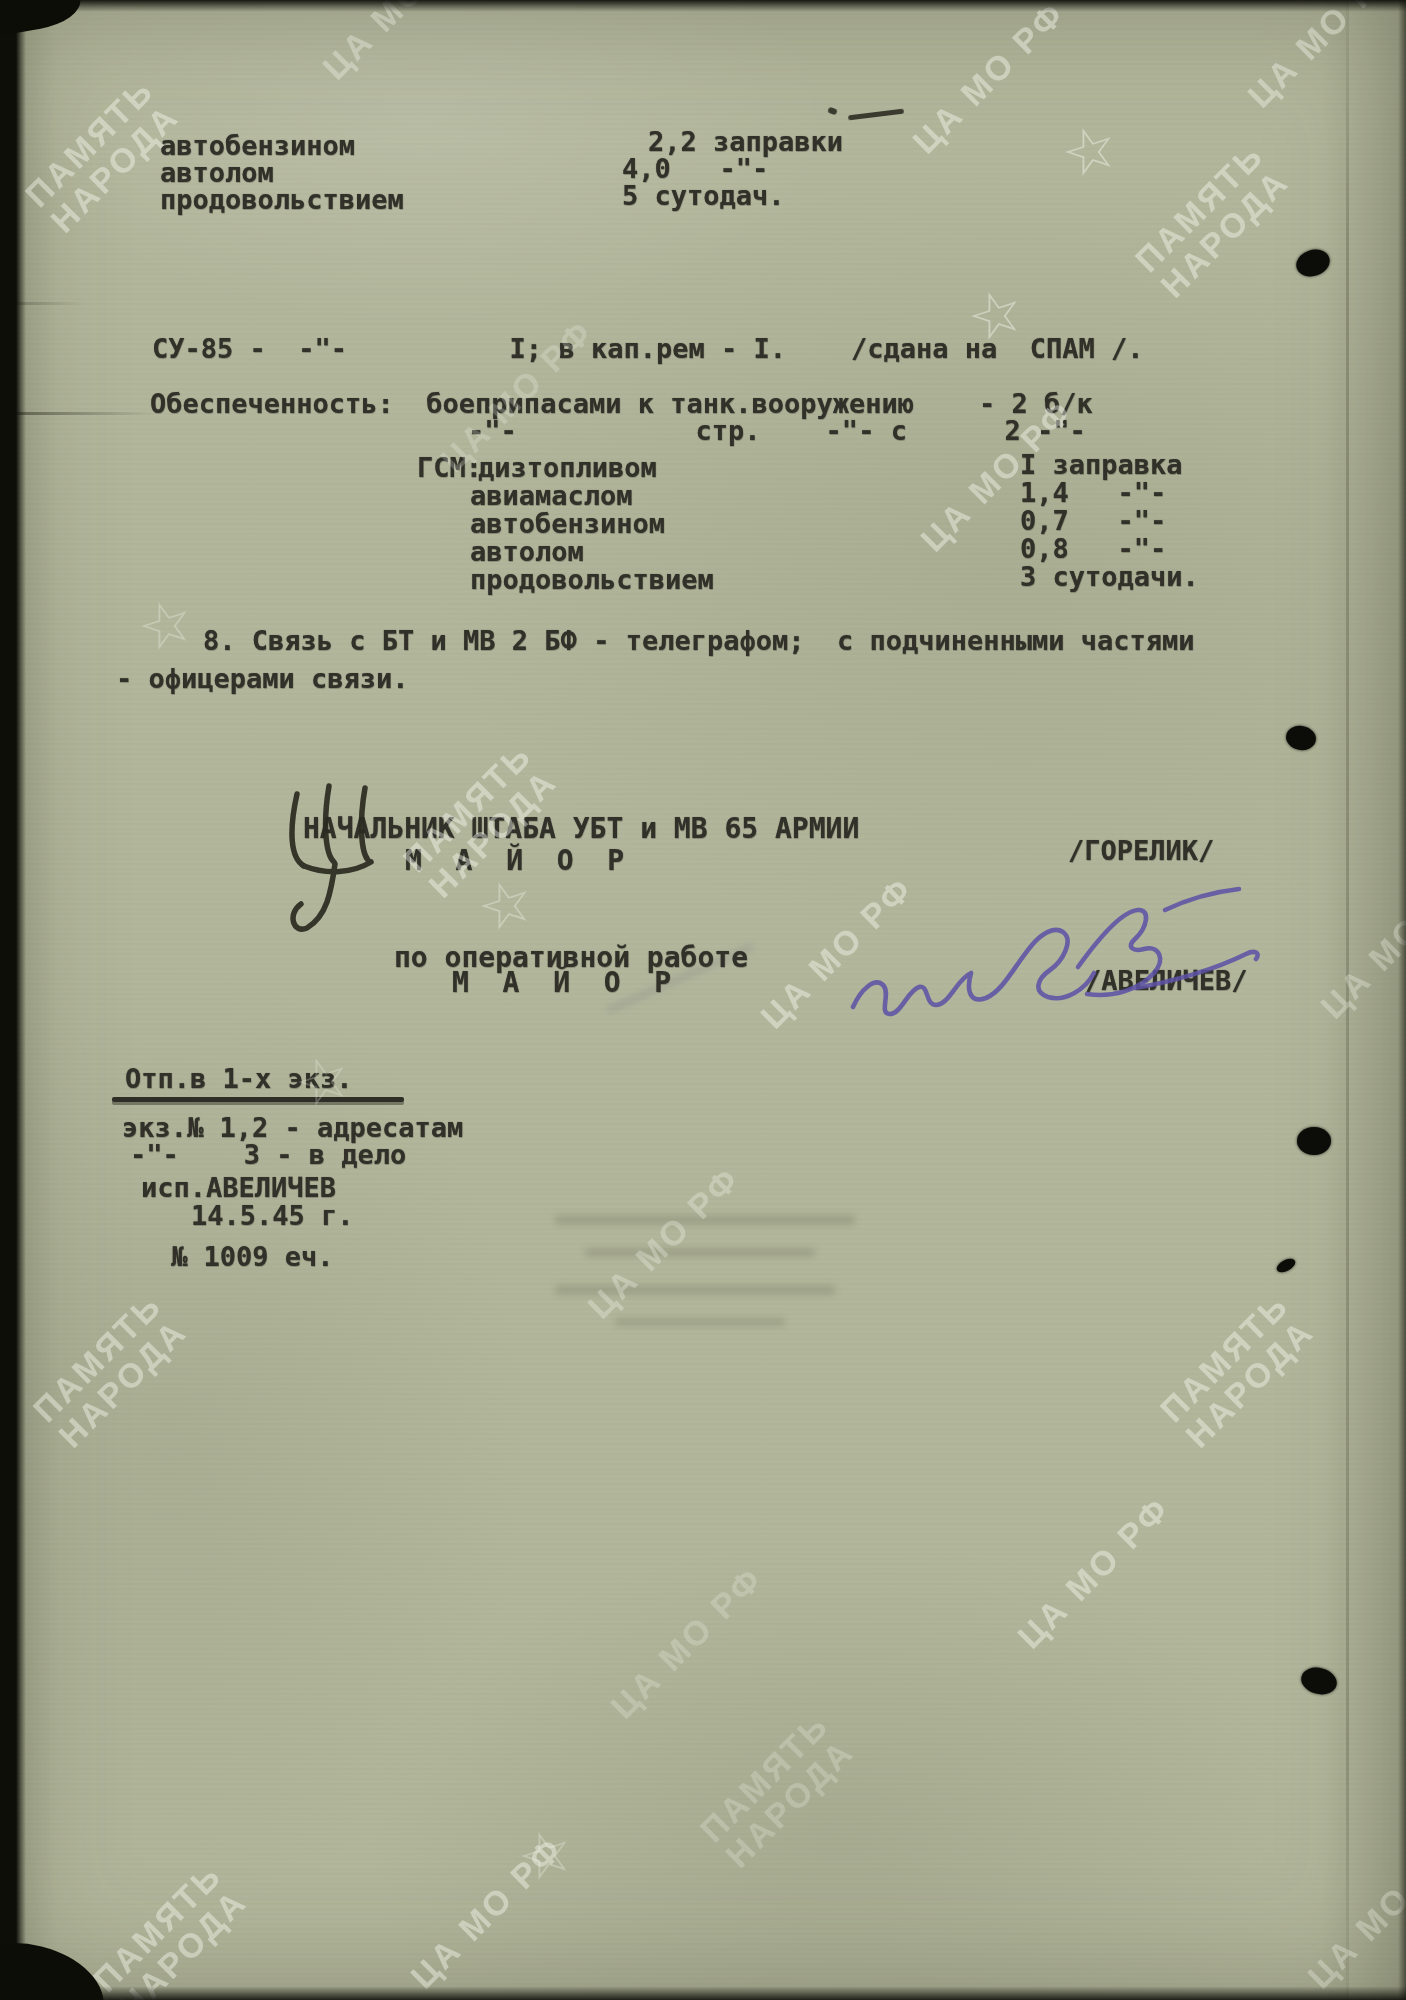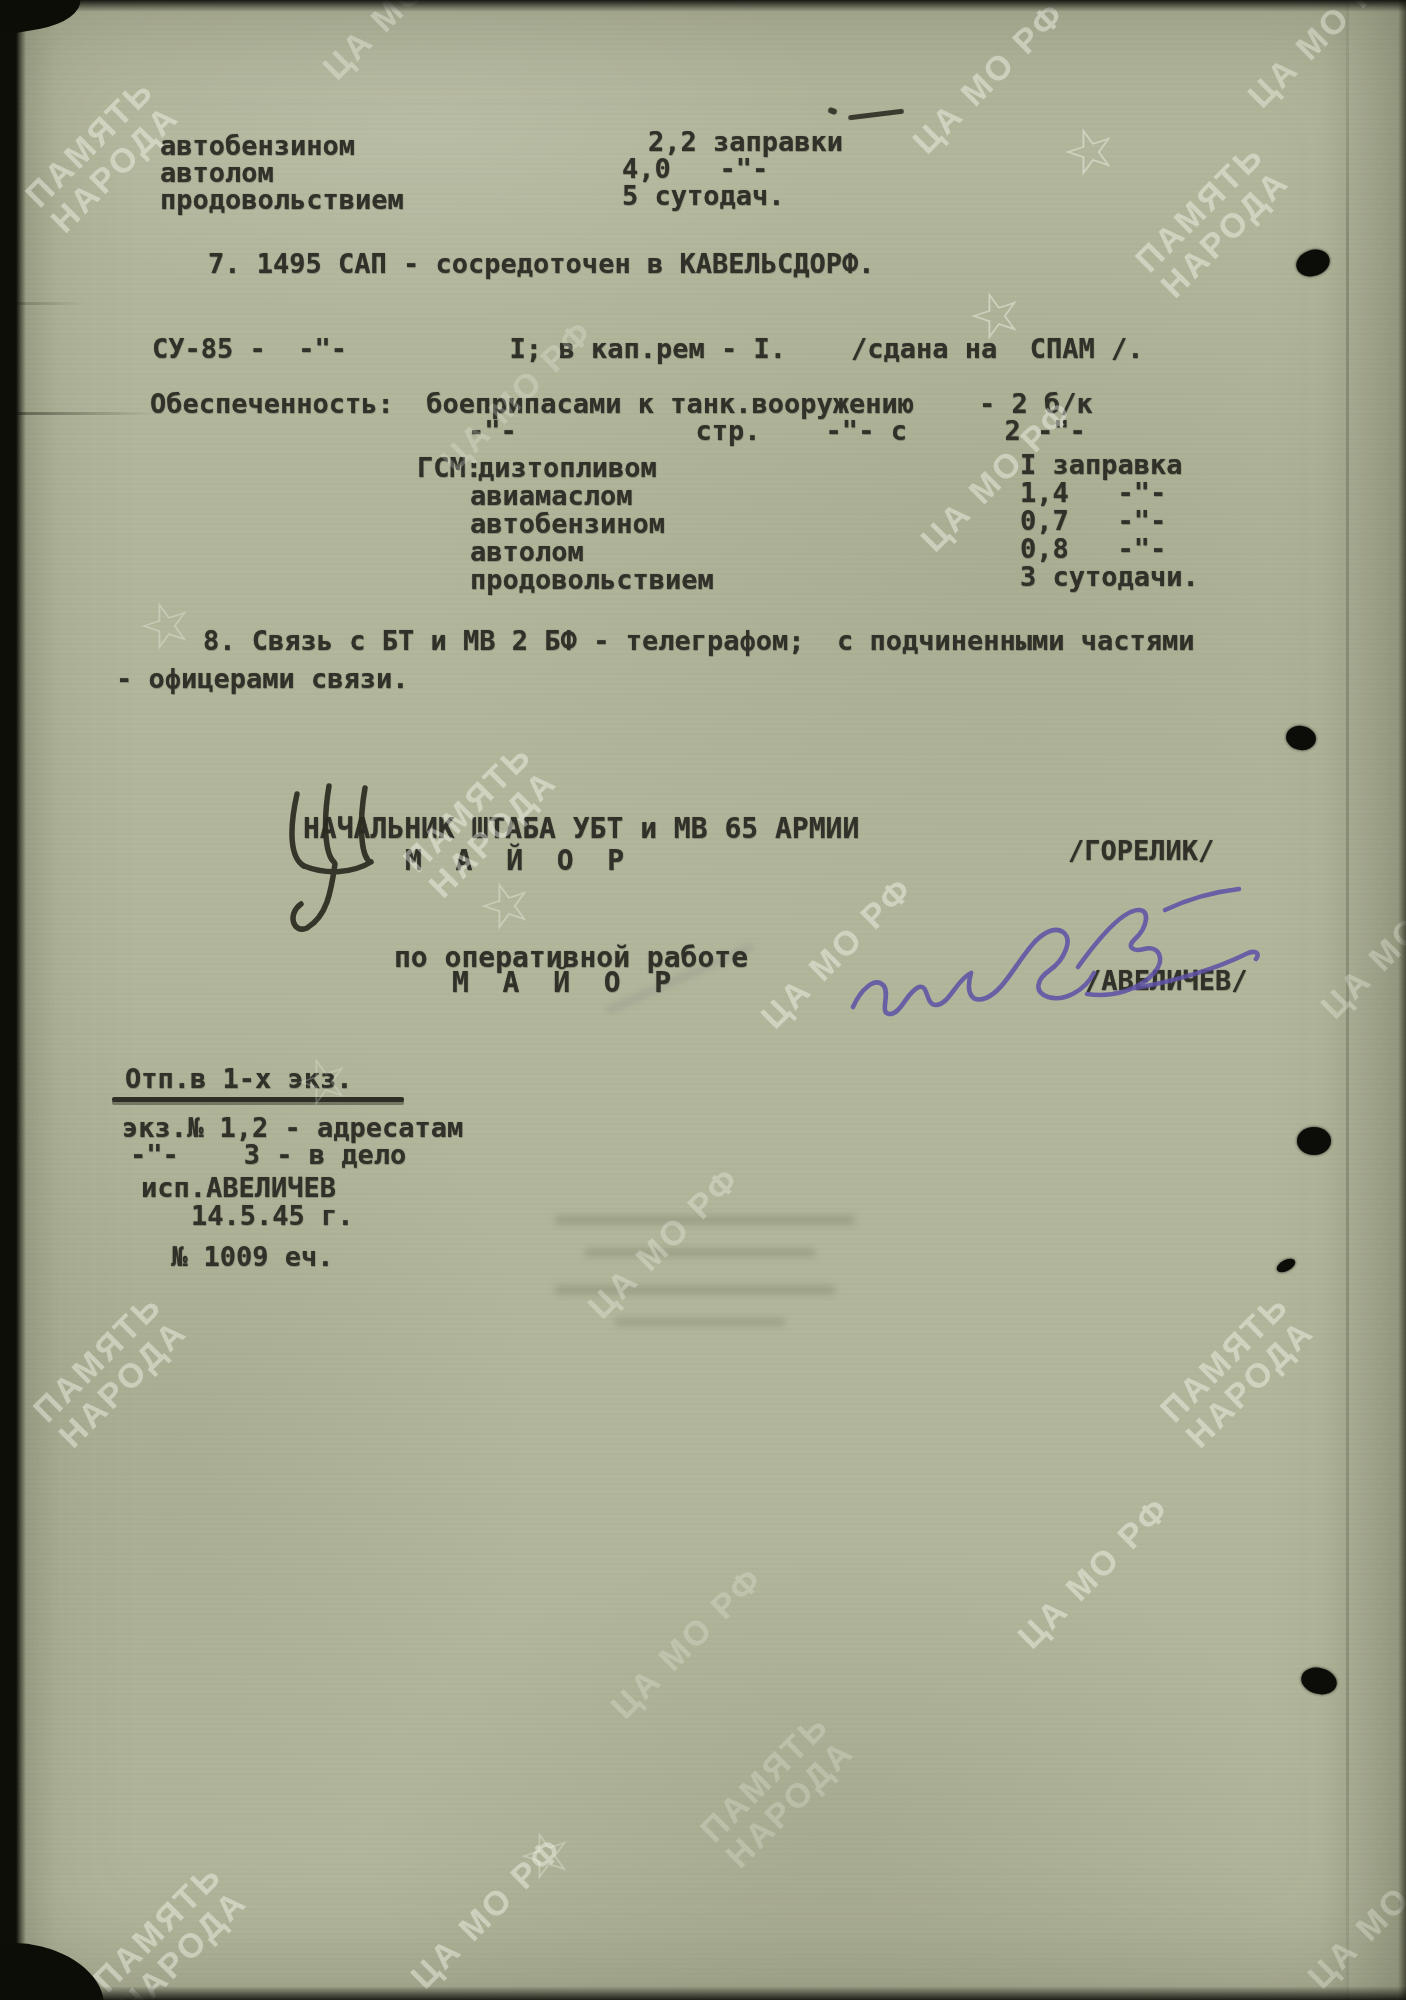--- a/index.html
+++ b/index.html
@@ -59,21 +59,20 @@
   <div class="inkmark" style="left:848px;top:112px;width:56px;height:5px;transform:rotate(-7deg);"></div>
   <div class="inkmark" style="left:828px;top:108px;width:9px;height:6px;transform:rotate(20deg);"></div>
 
   <div class="tl" style="left:160px;top:130px;">автобензином</div>
   <div class="tl" style="left:648px;top:126px;">2,2 заправки</div>
   <div class="tl" style="left:160px;top:157px;">автолом</div>
   <div class="tl" style="left:622px;top:153px;">4,0   -"-</div>
   <div class="tl" style="left:160px;top:184px;">продовольствием</div>
   <div class="tl" style="left:622px;top:180px;">5 сутодач.</div>
 
-  <div class="tl" style="left:208px;top:248px;">7. 1495 САП - сосредоточен в КАВЕЛЬСДОРФ.</div>
   <div class="tl" style="left:152px;top:333px;">СУ-85 -  -"-          I; в кап.рем - I.    /сдана на  СПАМ /.</div>
 
   <div class="tl" style="left:150px;top:388px;">Обеспеченность:  боеприпасами к танк.вооружению    - 2 б/к</div>
   <div class="tl" style="left:468px;top:415px;">-"-           стр.    -"- с      2 -"-</div>
 
   <div class="tl" style="left:405px;top:452px;margin-left:12px;">ГСМ:</div>
   <div class="tl" style="left:478px;top:452px;">дизтопливом</div>
   <div class="tl" style="left:1020px;top:449px;">I заправка</div>
   <div class="tl" style="left:470px;top:480px;">авиамаслом</div>
   <div class="tl" style="left:1020px;top:477px;">1,4   -"-</div>

